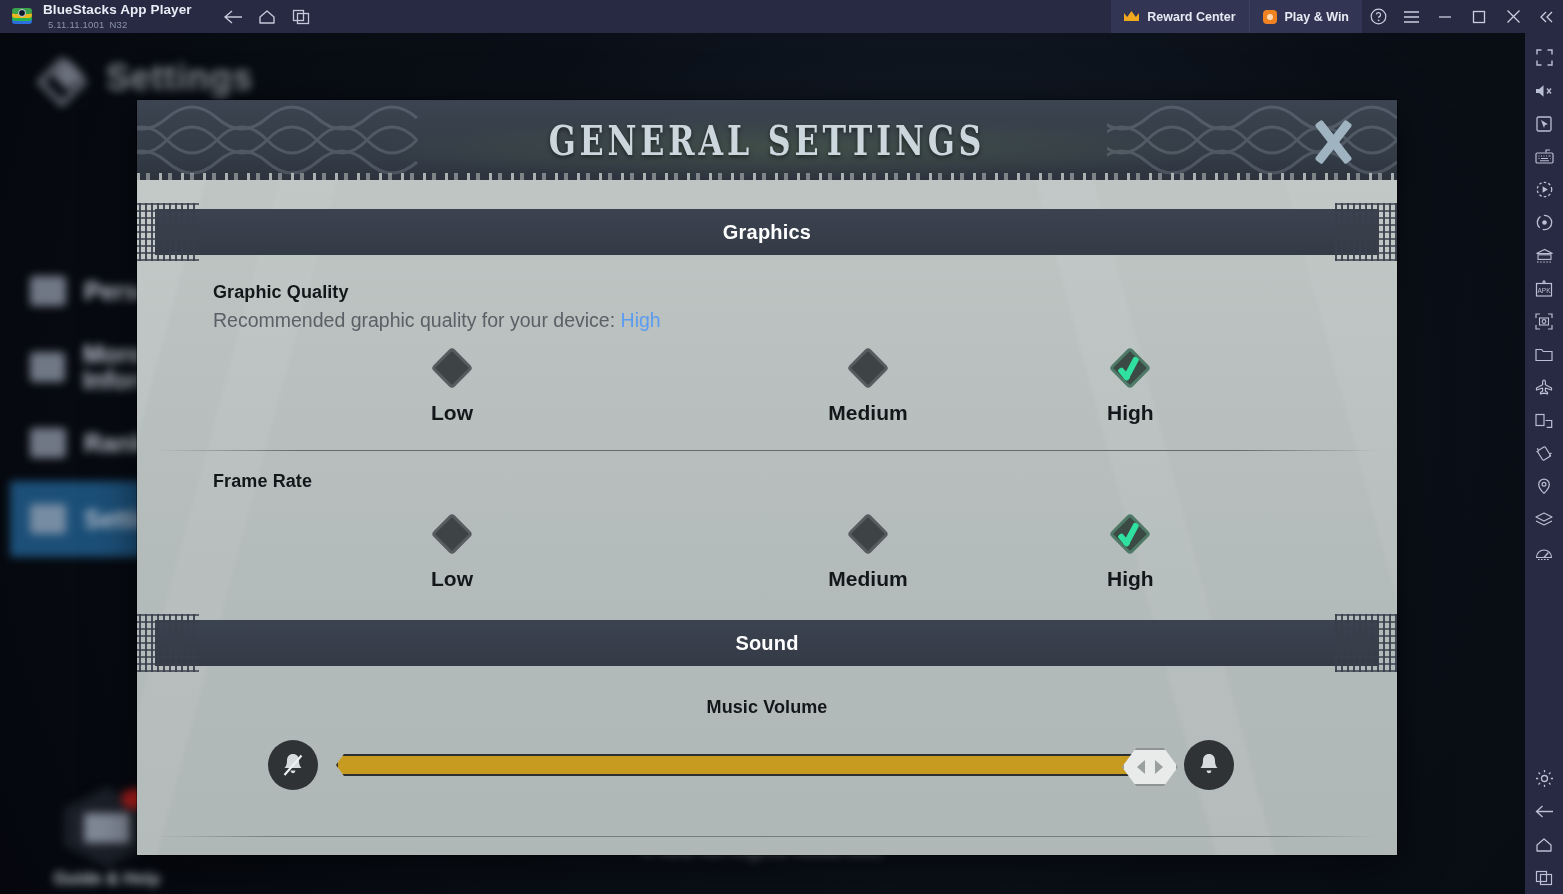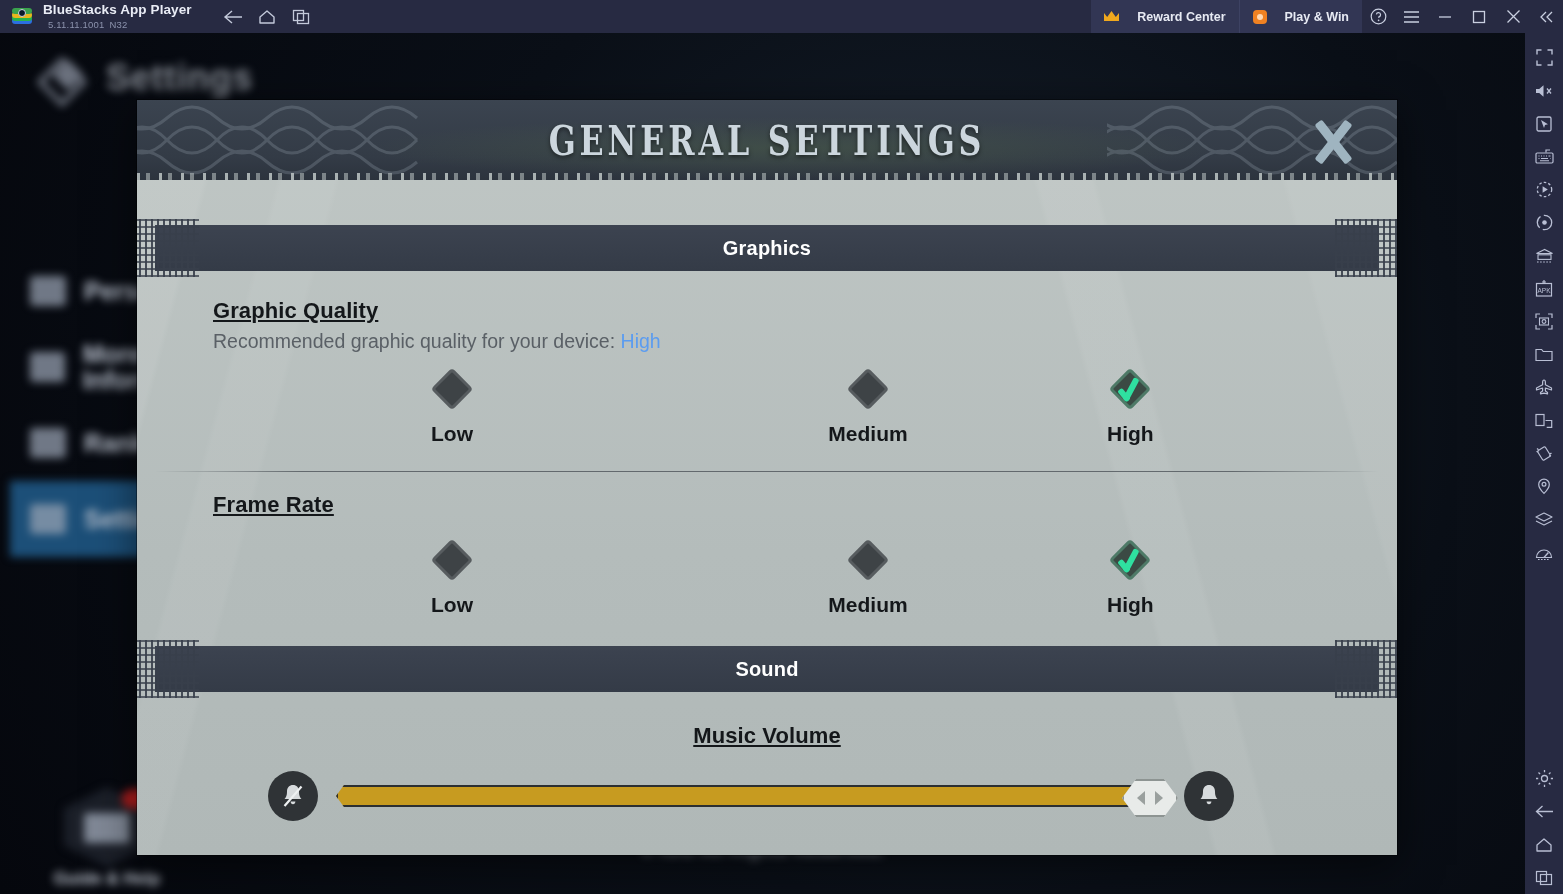--- a/index.html
+++ b/index.html
@@ -25,21 +25,21 @@
   .bs-title{ color:#e9ecf5; font-size:13.5px; font-weight:bold; letter-spacing:.1px; }
   .bs-ver{ color:#8c93ad; font-size:9.5px; margin-top:2px; letter-spacing:.2px; }
   .bs-ver span{ margin-left:5px; }
 
   .nav-btns{ display:flex; align-items:center; margin-left:26px; gap:4px; }
   .navbtn{ width:30px; height:26px; display:flex; align-items:center; justify-content:center;
            color:#c3c9da; cursor:pointer; }
   .navbtn svg{ display:block; }
 
   .tb-right{ position:absolute; right:0; top:0; height:33px; display:flex; align-items:center; }
-  .tb-pill{ height:33px; display:flex; align-items:center; gap:18px; padding:0 13px;
+  .tb-pill{ height:33px; display:flex; align-items:center; gap:8px; padding:0 13px;
             background:#323654; color:#e7eaf3; font-size:12.5px; font-weight:bold; cursor:pointer;
             border-left:1px solid #3d4263; }
   .tb-pill.first{ border-left:none; }
   .crown{ width:15px; height:11px; position:relative; }
   .crown svg{ display:block; }
   .pw-dot{ width:14px; height:14px; border-radius:4px; background:#f08222; position:relative; }
   .pw-dot:after{ content:""; position:absolute; inset:4px; border-radius:50%; background:#ffd9b3; }
   .tb-ico{ width:33px; height:33px; display:flex; align-items:center; justify-content:center;
            color:#c9cfe0; cursor:pointer; font-size:14px; }
   .tb-ico.win{ width:34px; }
@@ -126,39 +126,39 @@
     transform:scaleY(1.22) scaleX(.96); text-shadow:0 2px 4px rgba(0,0,0,.5);
   }
   .close-x{
     position:absolute; right:38px; top:18px; width:52px; height:48px; cursor:pointer;
   }
   .close-x i{ position:absolute; left:22px; top:-1px; width:9px; height:50px; background:#9fb4c0;
     border-radius:2px; }
   .close-x i:nth-child(1){ transform:rotate(38deg); }
   .close-x i:nth-child(2){ transform:rotate(-38deg); }
 
-  .modal-body{ position:absolute; left:0; top:96px; width:1260px; height:697px; }
+  .modal-body{ position:absolute; left:0; top:80px; width:1260px; height:697px; }
 
   .section-bar{
     position:relative; margin:29px 18px 0 18px; height:46px;
     background:linear-gradient(180deg,#3c4350 0%,#343b47 100%);
     display:flex; align-items:center; justify-content:center;
   }
   .section-bar .edge{ position:absolute; top:-6px; width:66px; height:58px;
     background:
       repeating-linear-gradient(90deg, rgba(56,63,75,.9) 0 2px, rgba(56,63,75,0) 2px 6px),
       repeating-linear-gradient(0deg, rgba(56,63,75,.75) 0 2px, rgba(56,63,75,0) 2px 7px);
   }
   .section-bar .edge.l{ left:-22px; }
   .section-bar .edge.r{ right:-22px; }
   .section-bar span{ color:#ffffff; font-size:20px; font-weight:bold; letter-spacing:.2px;
      position:relative; z-index:2; }
 
   .group{ padding:0 76px 0 76px; }
-  .g-title{ color:#14171a; font-size:22px; font-weight:bold; letter-spacing:.1px;text-decoration:underline; }
+  .g-title{ color:#14171a; font-size:18px; font-weight:bold; letter-spacing:.1px; }
   .g-sub{ color:#5a6066; font-size:19.5px; margin-top:6px; }
   .g-sub .hi{ color:#5b9cf0; }
 
   .opt-row{ display:flex; margin-top:16px; }
   .opt{ display:flex; align-items:center; gap:13px; cursor:pointer;flex-direction:column; }
   .opt .lbl{ color:#14171a; font-size:21px; font-weight:bold; }
   .opt:nth-child(1){ width:416px; padding-left:62px; }
   .opt:nth-child(2){ width:416px; padding-left:62px; }
   .opt:nth-child(3){ width:auto; padding-left:62px; }
 

